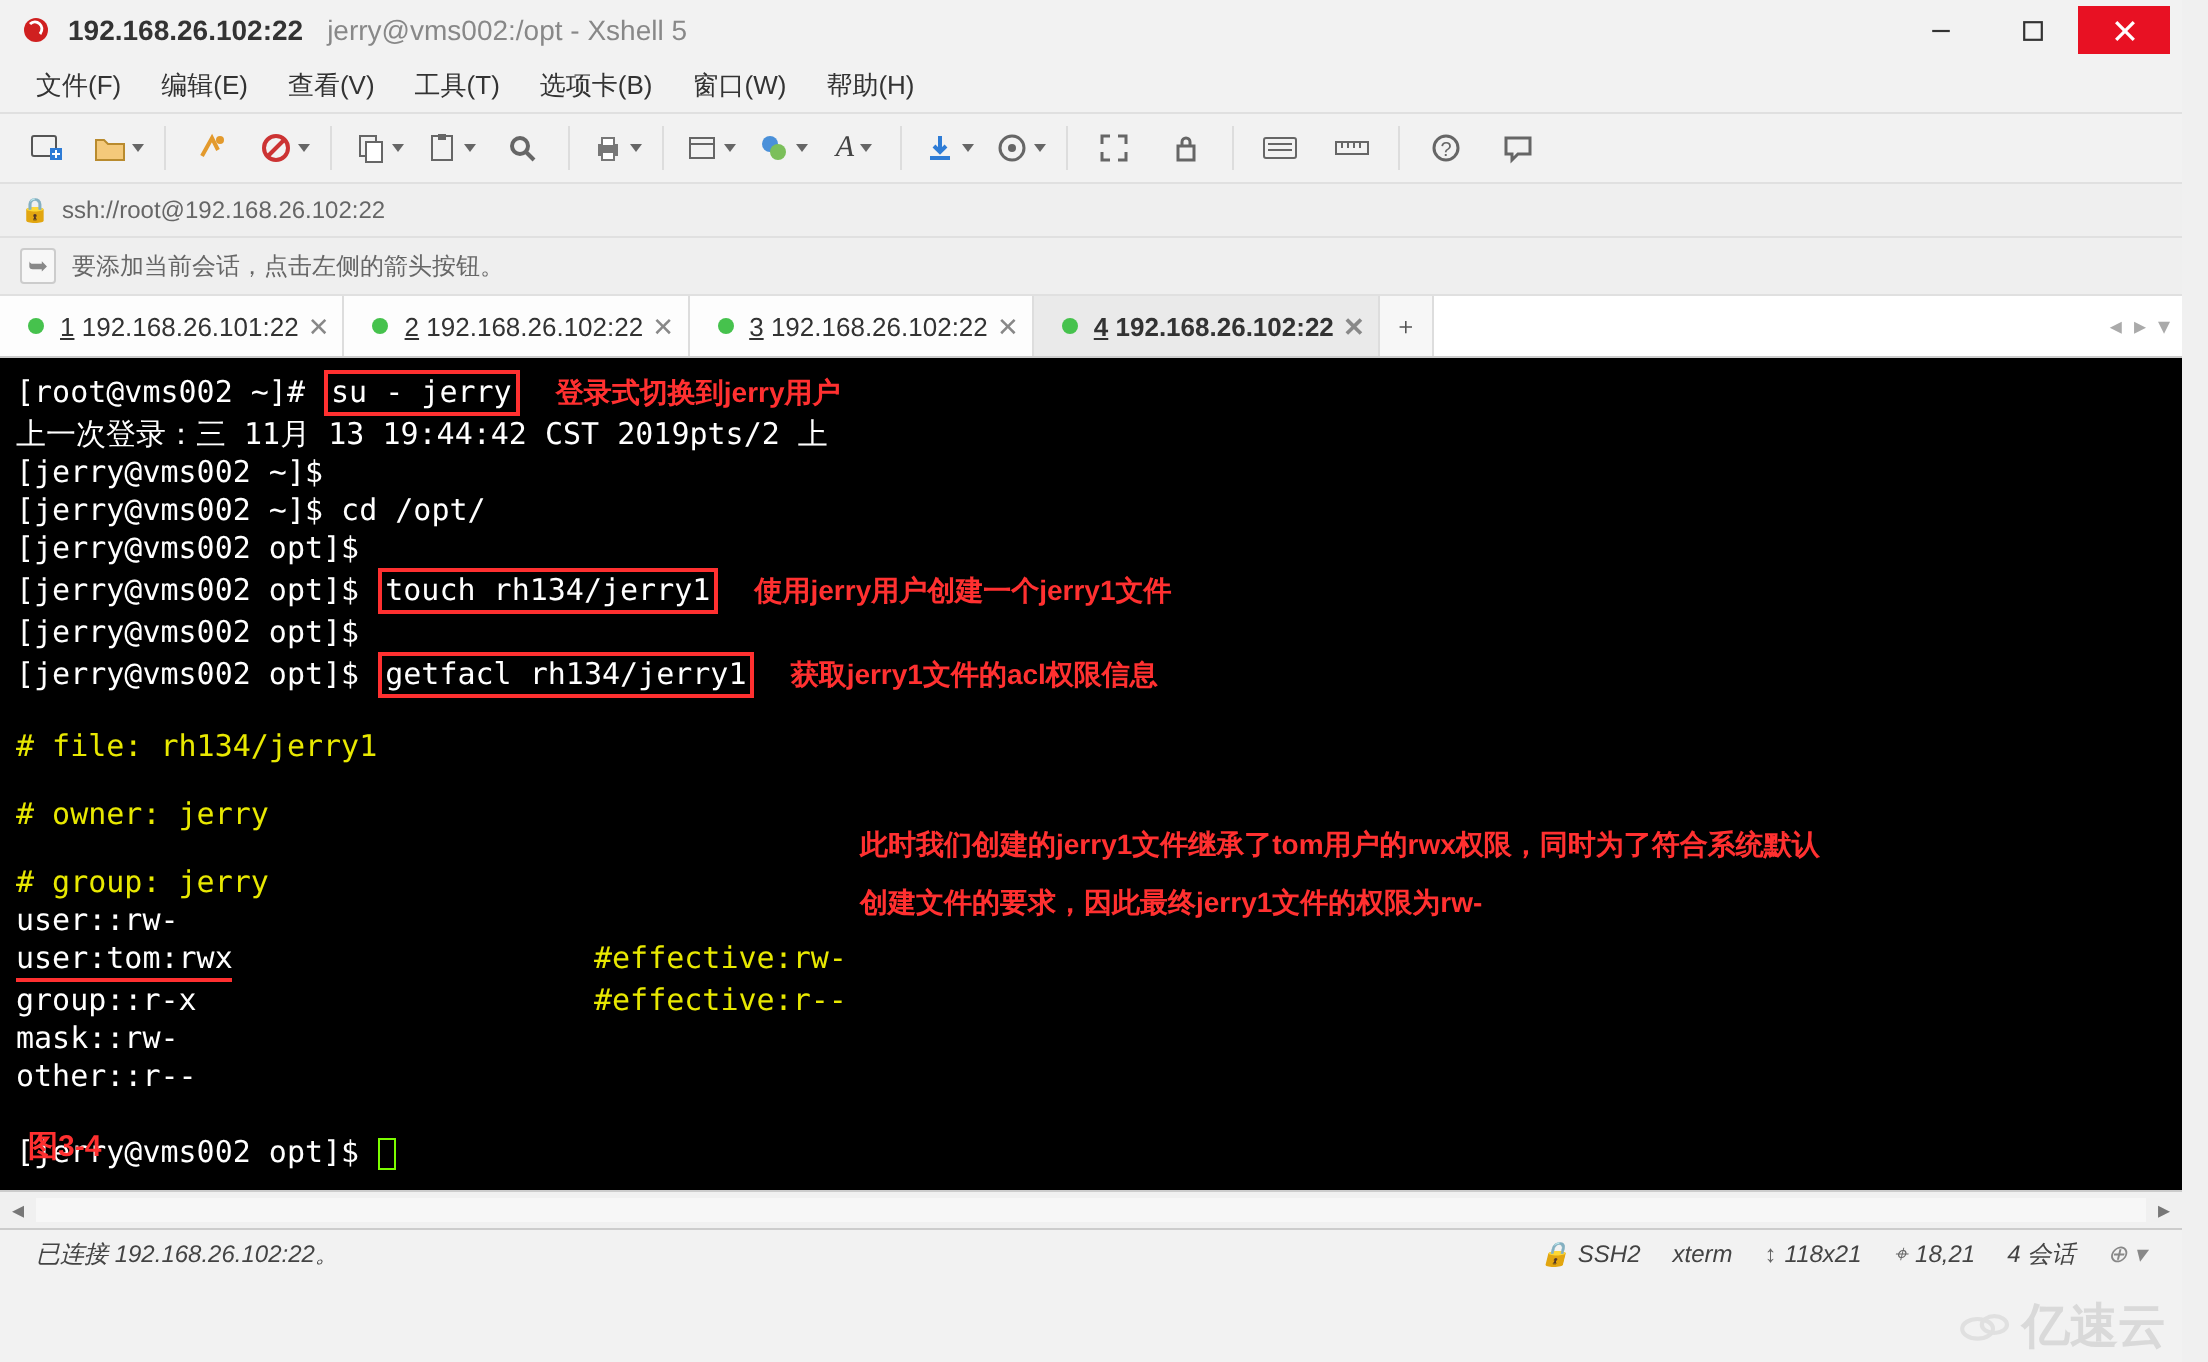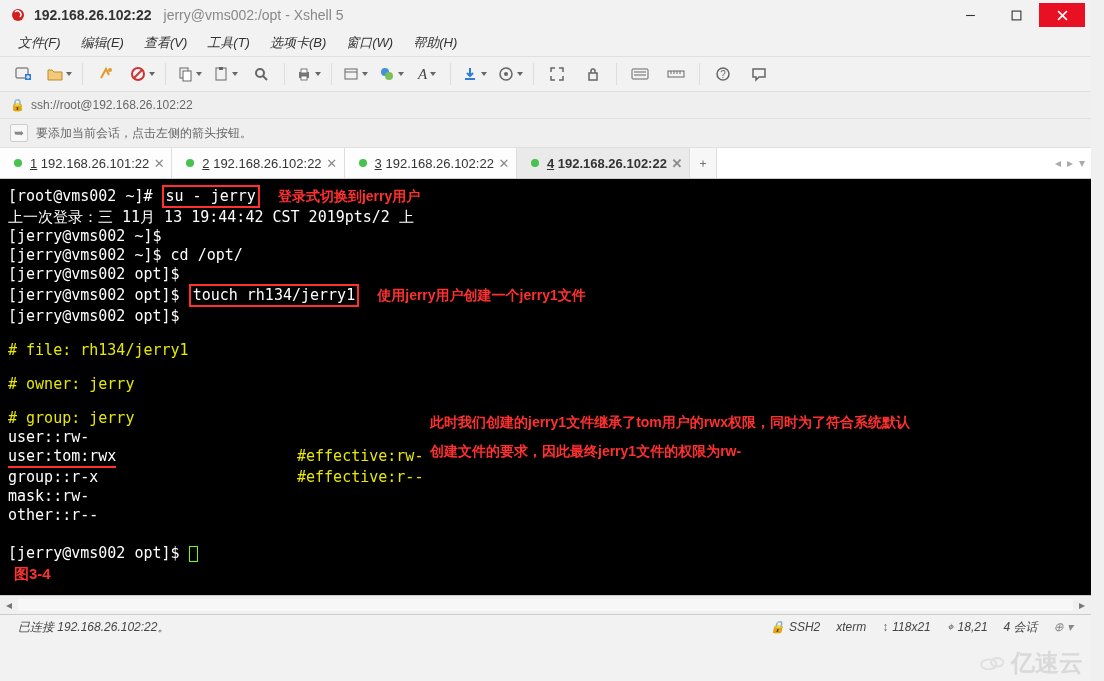--- a/index.html
+++ b/index.html
@@ -9,21 +9,21 @@
   .titlebar { height:30px; display:flex; align-items:center; padding:0 6px 0 10px; background:#f2f2f2; }
   .titlebar .appicon { width:16px; height:16px; margin-right:8px; color:#d02020; }
   .titlebar .titletext { font-weight:bold; font-size:14px; color:#333; margin-right:12px;}
   .titlebar .subtitle { color:#888; font-size:14px; }
   .titlebar .spacer { flex:1; }
   .winbtn { width:46px; height:24px; display:inline-flex; align-items:center; justify-content:center; cursor:default;}
   .winbtn.close { background:#e81123; color:#fff; }
   .winbtn svg { width:11px; height:11px; }
 
   
-  .menubar { height:26px; display:flex; align-items:center; padding:0 10px; gap:4px; background:#f2f2f2; border-bottom:1px solid #e0e0e0;font-style:italic;}
+  .menubar { height:26px; display:flex; align-items:center; padding:0 10px; gap:4px; background:#f2f2f2; border-bottom:1px solid #e0e0e0;}
   .menuitem { padding:3px 8px; cursor:default; font-size:13px; color:#333;}
 
   
   .toolbar { height:34px; display:flex; align-items:center; padding:0 6px; gap:2px; background:#f2f2f2; border-bottom:1px solid #e0e0e0;}
   .tbtn { min-width:26px; height:26px; padding:0 4px; display:inline-flex; align-items:center; justify-content:center; cursor:default; color:#555; position:relative; border-radius:3px;}
   .tbtn.drop::after{content:"";border-left:3px solid transparent;border-right:3px solid transparent;border-top:4px solid #666;margin-left:3px;}
   .tsep { width:1px; height:22px; background:#ddd; margin:0 4px;}
 
   
   .addrbar { height:26px; display:flex; align-items:center; padding:0 10px; background:#efefef; border-bottom:1px solid #e0e0e0; color:#666; gap:6px;}
@@ -277,20 +277,21 @@
   </div>
 
   <div class="terminal">
     <div class="term-line"><span>[root@vms002 ~]# </span><span class="rbox">su - jerry</span>  <span class="rnote">登录式切换到jerry用户</span></div>
     <div class="term-line">上一次登录：三 11月 13 19:44:42 CST 2019pts/2 上</div>
     <div class="term-line">[jerry@vms002 ~]$</div>
     <div class="term-line">[jerry@vms002 ~]$ cd /opt/</div>
     <div class="term-line">[jerry@vms002 opt]$</div>
     <div class="term-line"><span>[jerry@vms002 opt]$ </span><span class="rbox">touch rh134/jerry1</span>  <span class="rnote">使用jerry用户创建一个jerry1文件</span></div>
     <div class="term-line">[jerry@vms002 opt]$</div>
+    <div class="term-line"><span>[jerry@vms002 opt]$ </span><span class="rbox">getfacl rh134/jerry1</span>  <span class="rnote">获取jerry1文件的acl权限信息</span></div>
     <div class="term-line yellow"># file: rh134/jerry1</div>
     <div class="term-line yellow"># owner: jerry</div>
     <div class="term-line yellow"># group: jerry</div>
     <div class="term-line">user::rw-</div>
     <div class="term-line"><span class="underline-red">user:tom:rwx</span><span class="yellow">                    #effective:rw-</span></div>
     <div class="term-line"><span>group::r-x</span><span class="yellow">                      #effective:r--</span></div>
     <div class="term-line">mask::rw-</div>
     <div class="term-line">other::r--</div>
     <div class="term-line">&nbsp;</div>
     <div class="term-line"><span>[jerry@vms002 opt]$ </span><span class="cursor"></span></div>

